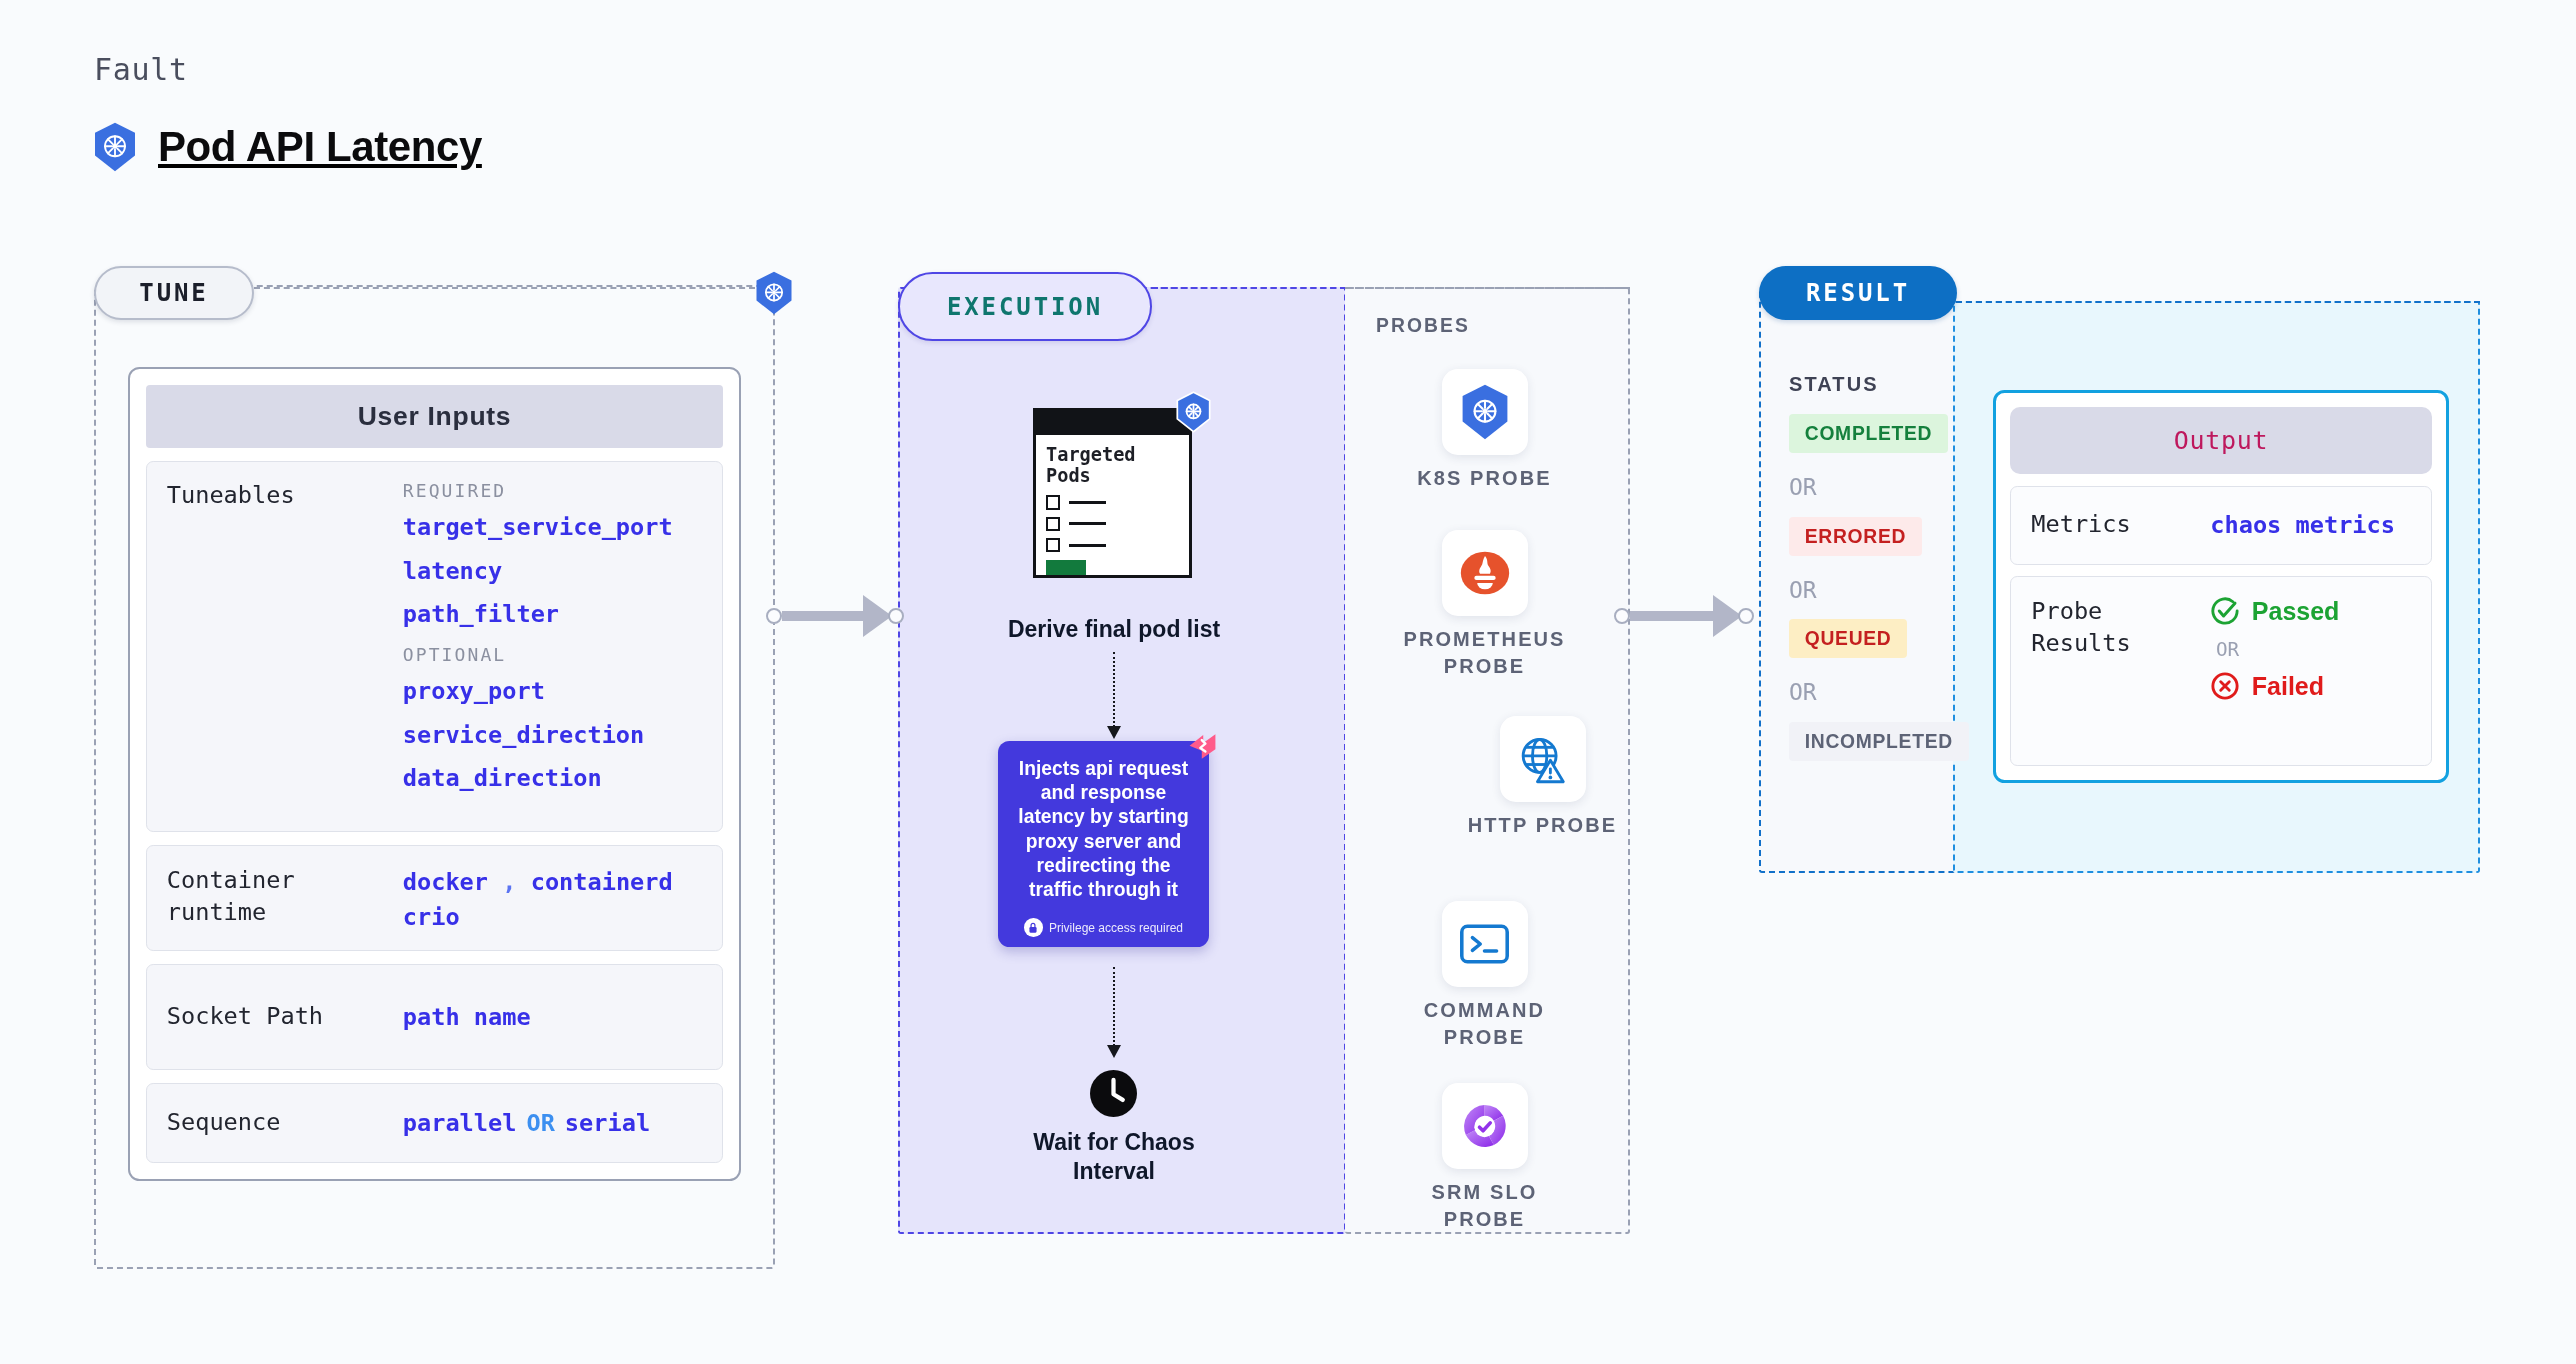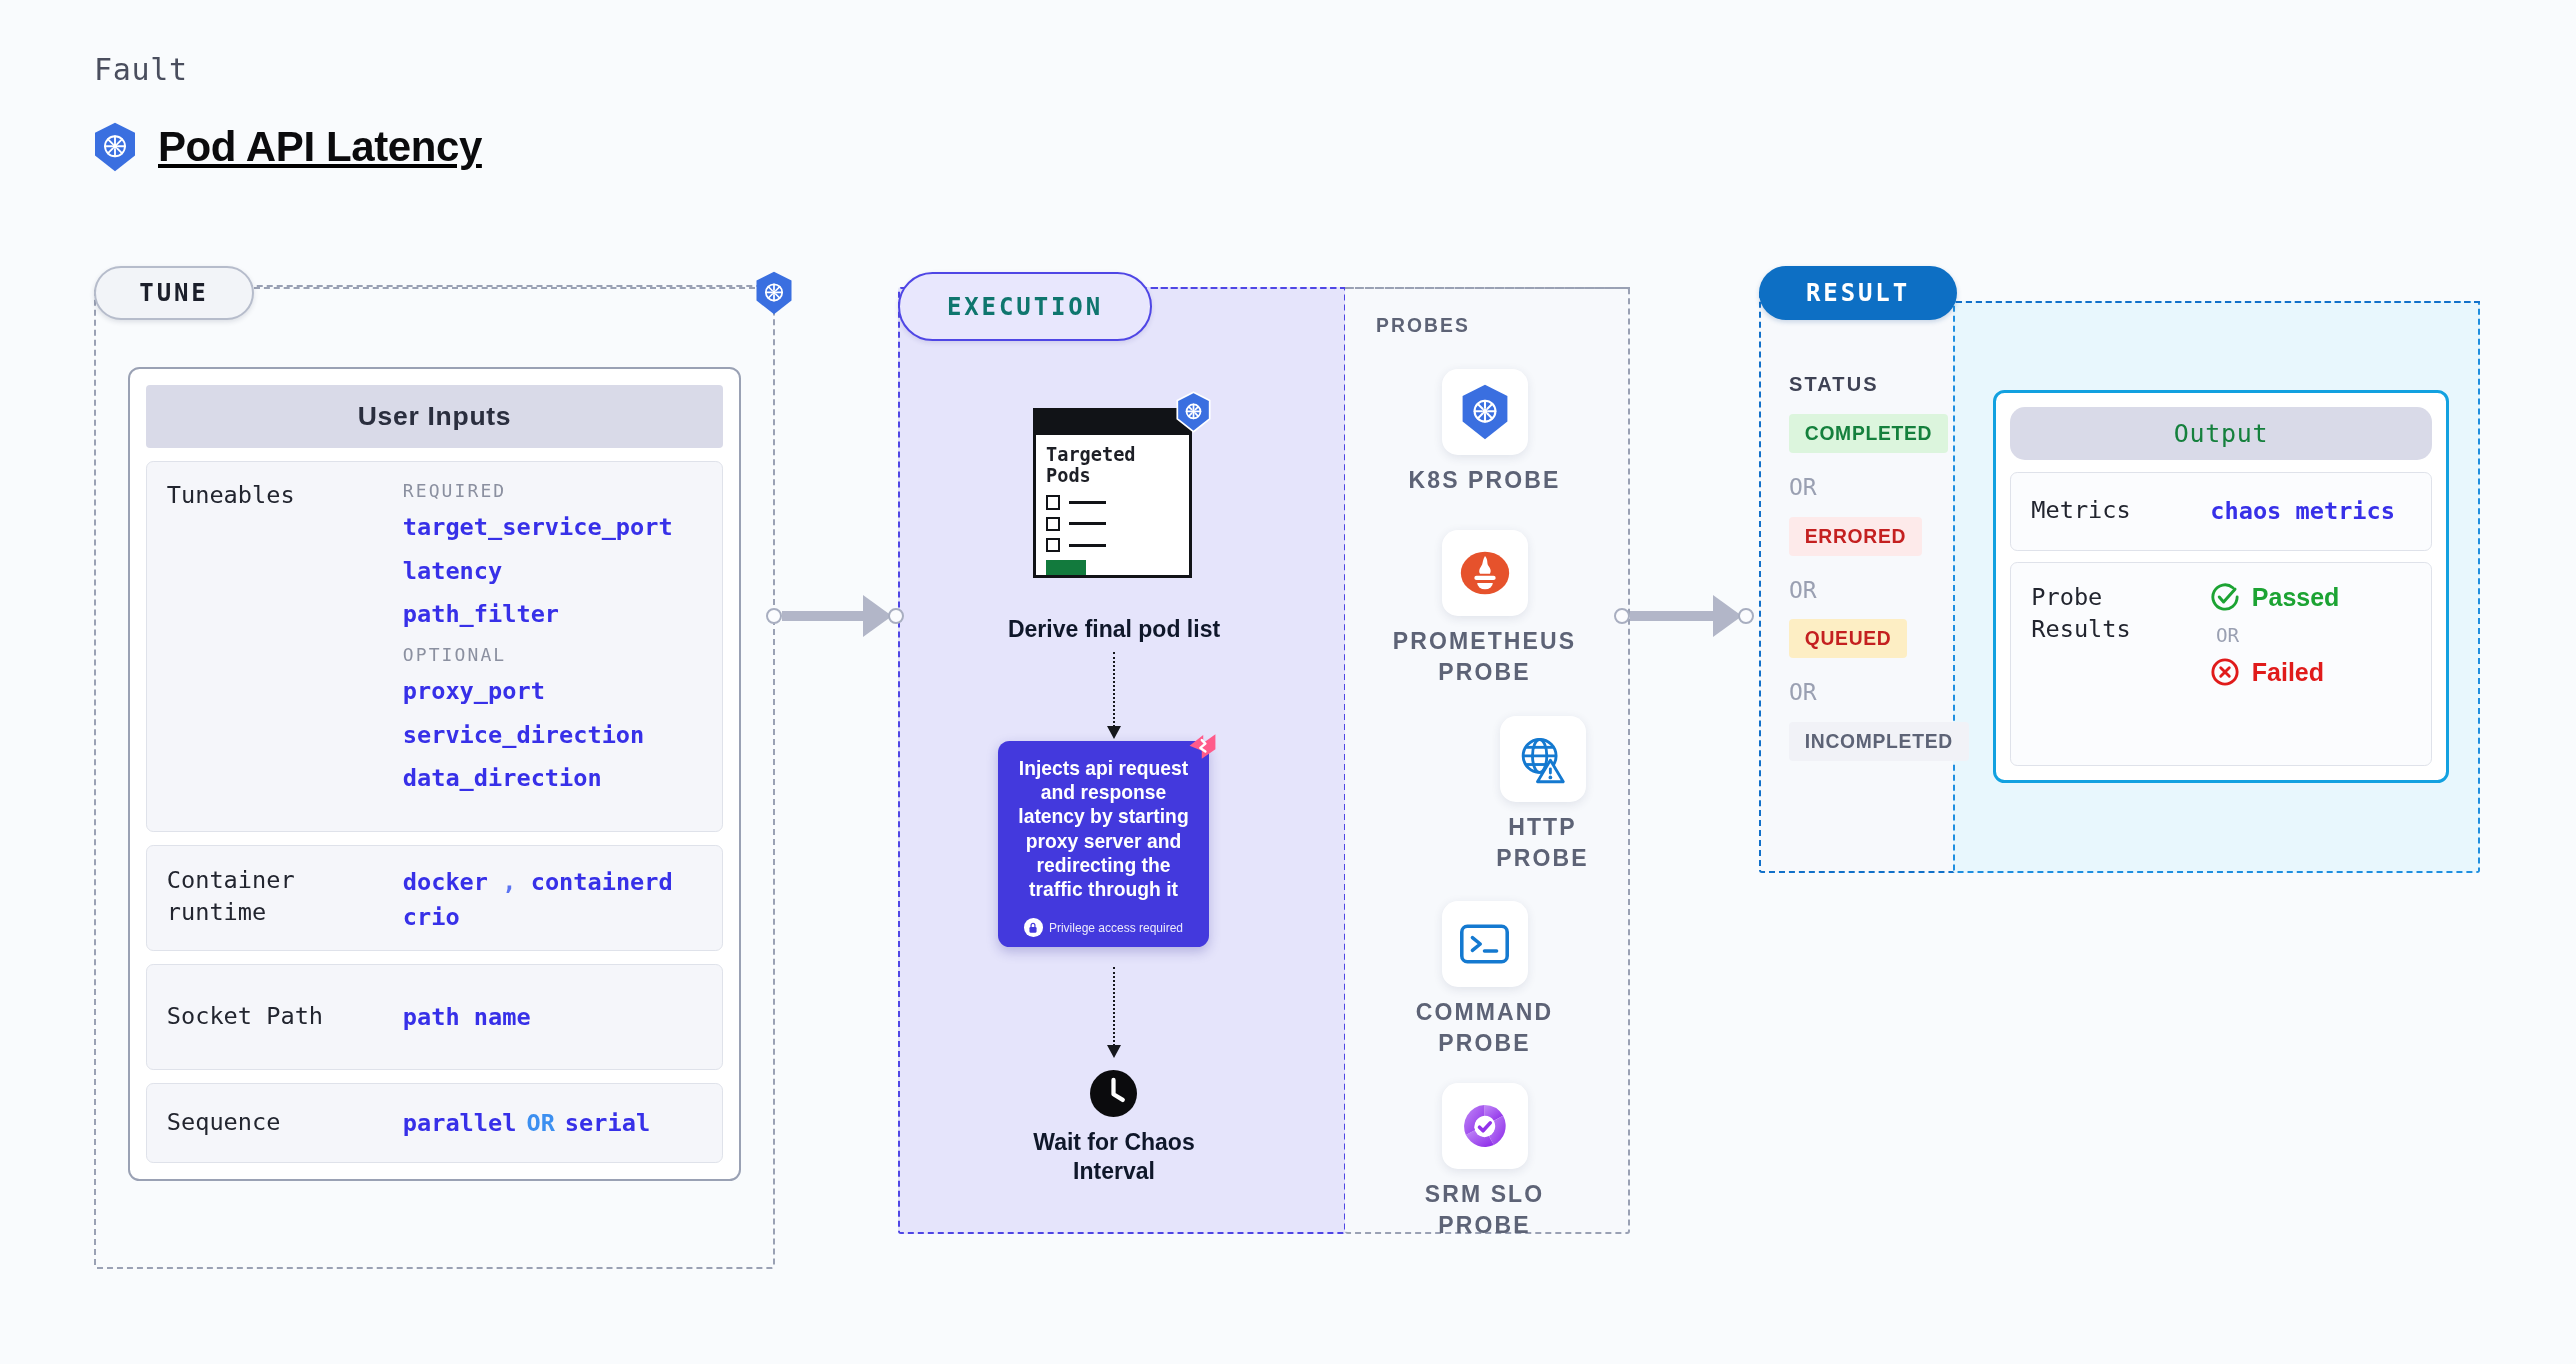--- a/index.html
+++ b/index.html
@@ -198,21 +198,21 @@
   .probe {
     position: absolute; width: 165px; display: flex;
     flex-direction: column; align-items: center; gap: 10px;
   }
   .probe .tile {
     width: 86px; height: 86px; border-radius: 15.8px; background: #ffffff;
     box-shadow: 0 2.9px 10px rgba(40,50,90,.10);
     display: flex; align-items: center; justify-content: center;
   }
   .probe .plabel {
-    font-size: 23px; font-weight: 700; color: #5d6376;
+    font-size: 20px; font-weight: 700; color: #5d6376;
     letter-spacing: 2.1px; text-align: center; line-height: 1.35;
   }
 
   
   .status-title {
     position: absolute; left: 1789px; top: 373px;
     font-size: 20px; font-weight: 700; color: #3e4254; letter-spacing: 2.1px;
   }
   .badge {
     position: absolute; left: 1789px;
@@ -226,24 +226,24 @@
     font-size: 23px; color: #9aa0b2;
   }
 
   
   .out-card {
     position: absolute; left: 1993px; top: 390px; width: 456px; height: 393px;
     background: #ffffff; border: 3.6px solid #12a1e0; border-radius: 11.5px;
     padding: 14.3px; display: flex; flex-direction: column; gap: 11.5px;
   }
   .out-head {
-    background: #d9dae8; border-radius: 15px; height: 53px;
+    background: #d9dae8; border-radius: 10px; height: 67px;
     display: flex; align-items: center; justify-content: center;
     font-family: "DejaVu Sans Mono", monospace; font-size: 25px;
-    color: #15803d; letter-spacing: 0.7px;
+    color: #be185d; letter-spacing: 0.7px;
   }
   .pr-stack { display: flex; flex-direction: column; gap: 10px; }
   .pr-line { display: flex; align-items: center; gap: 11.5px; }
   .pr-pass { color: #1ca333; font-size: 25px; font-weight: 700; }
   .pr-fail { color: #e01b1b; font-size: 25px; font-weight: 700; }
   .pr-or {
     font-family: "DejaVu Sans Mono", monospace; font-size: 19.3px; color: #9aa0b2;
     padding-left: 5.7px;
   }
 </style>

